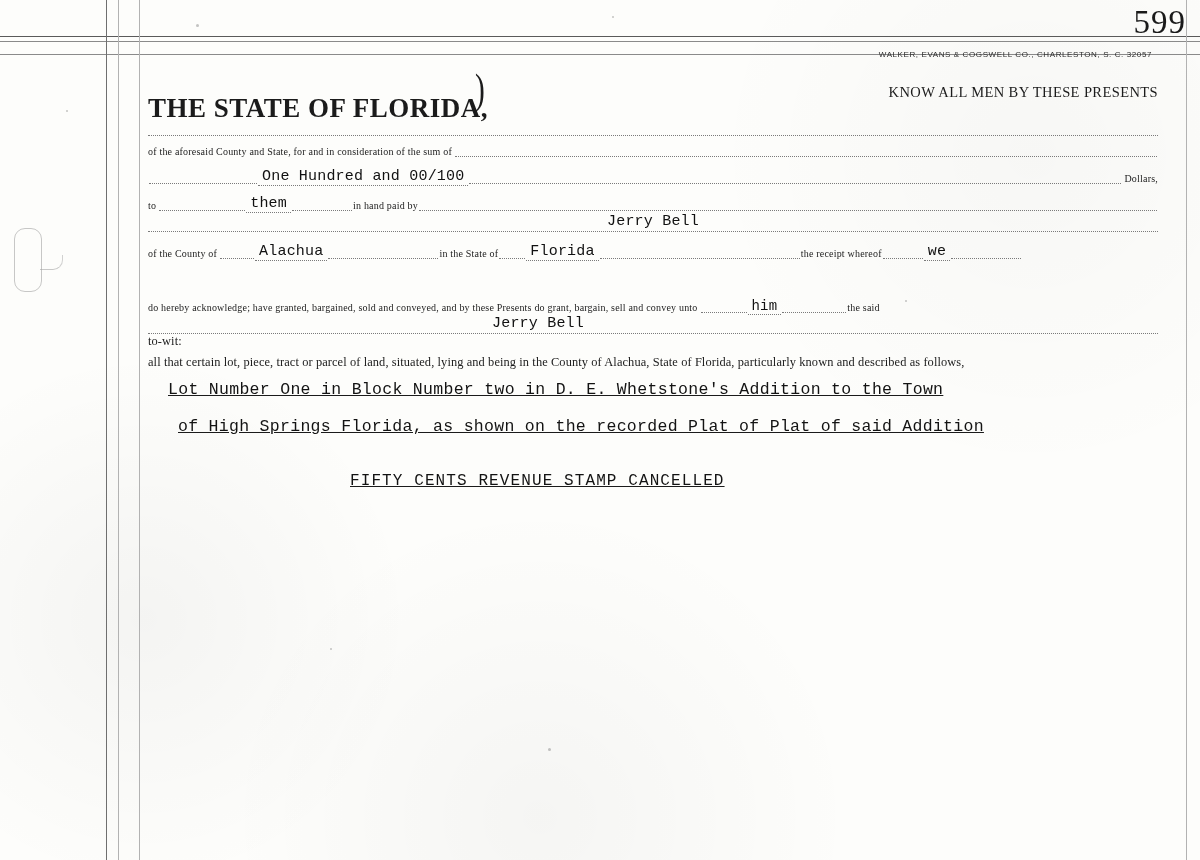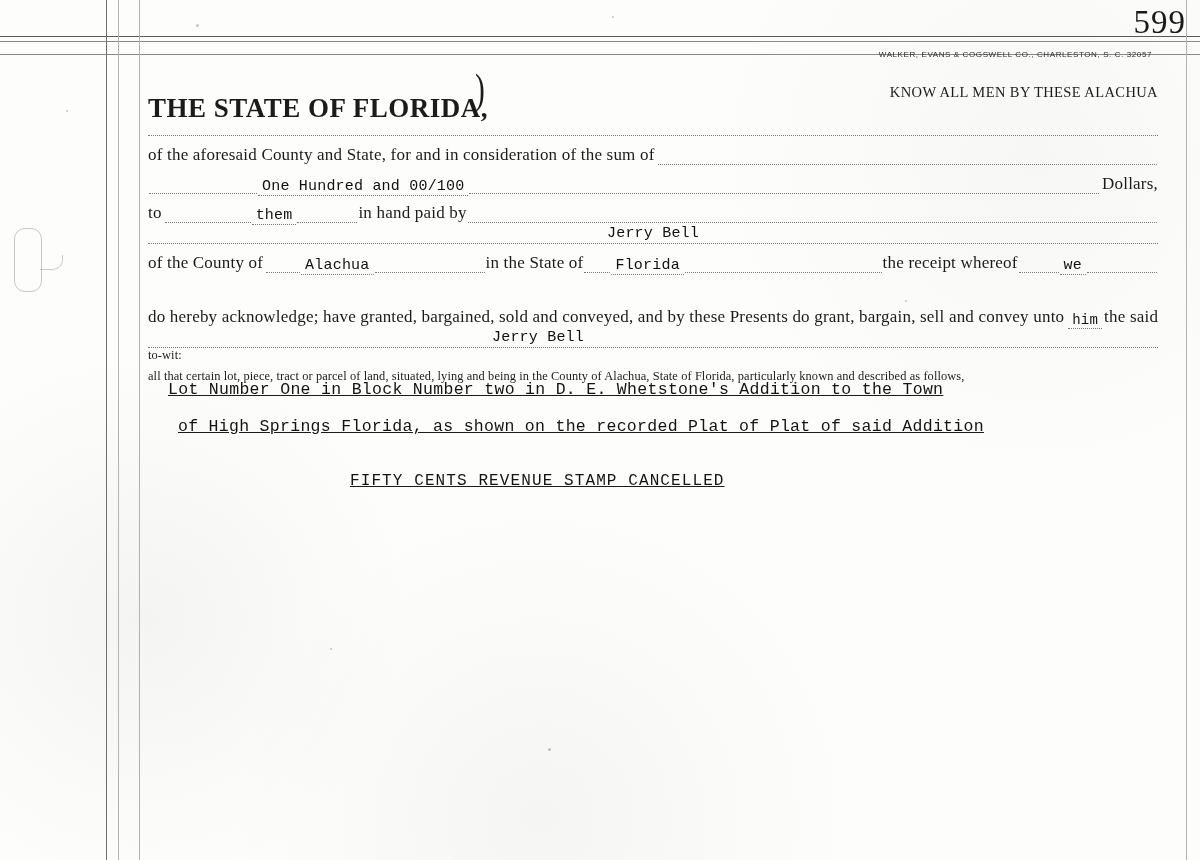--- a/index.html
+++ b/index.html
@@ -122,21 +122,21 @@
     margin-top: 2px;
   }
 
   
   .lbl {
     font-family: "Liberation Serif", serif;
     font-size: 13px;
     letter-spacing: 0.2px;
     white-space: nowrap;
   }
-  .lbl.small { font-size: 17px; }
+  .lbl.small { font-size: 10px; }
 
   
   .tw {
     font-family: "Liberation Mono", monospace;
     font-size: 15px;
     letter-spacing: 0.2px;
     color: #111;
     white-space: nowrap;
   }
   .tw.sm { font-size: 14px; }
@@ -271,21 +271,21 @@
 <div class="speck" style="left:66px; top:110px; width:2px; height:2px;"></div>
 
 <div class="page-number">599</div>
 <div class="imprint">WALKER, EVANS &amp; COGSWELL CO., CHARLESTON, S. C.   32057</div>
 
 <div class="form">
 
   <div class="title-row">
     <span class="state-title">THE STATE OF FLORIDA,</span>
     <span class="brace">)</span>
-    <span class="know-all">KNOW ALL MEN BY THESE ALACHUA</span>
+    <span class="know-all">KNOW ALL MEN BY THESE PRESENTS</span>
   </div>
 
 
 
   <div class="blank-row"></div>
 
   <div class="row">
     <span class="lbl small" style="padding-right:2px;">of the aforesaid County and State, for and in consideration of the sum of</span>
     <span class="dots"></span>
   </div>

